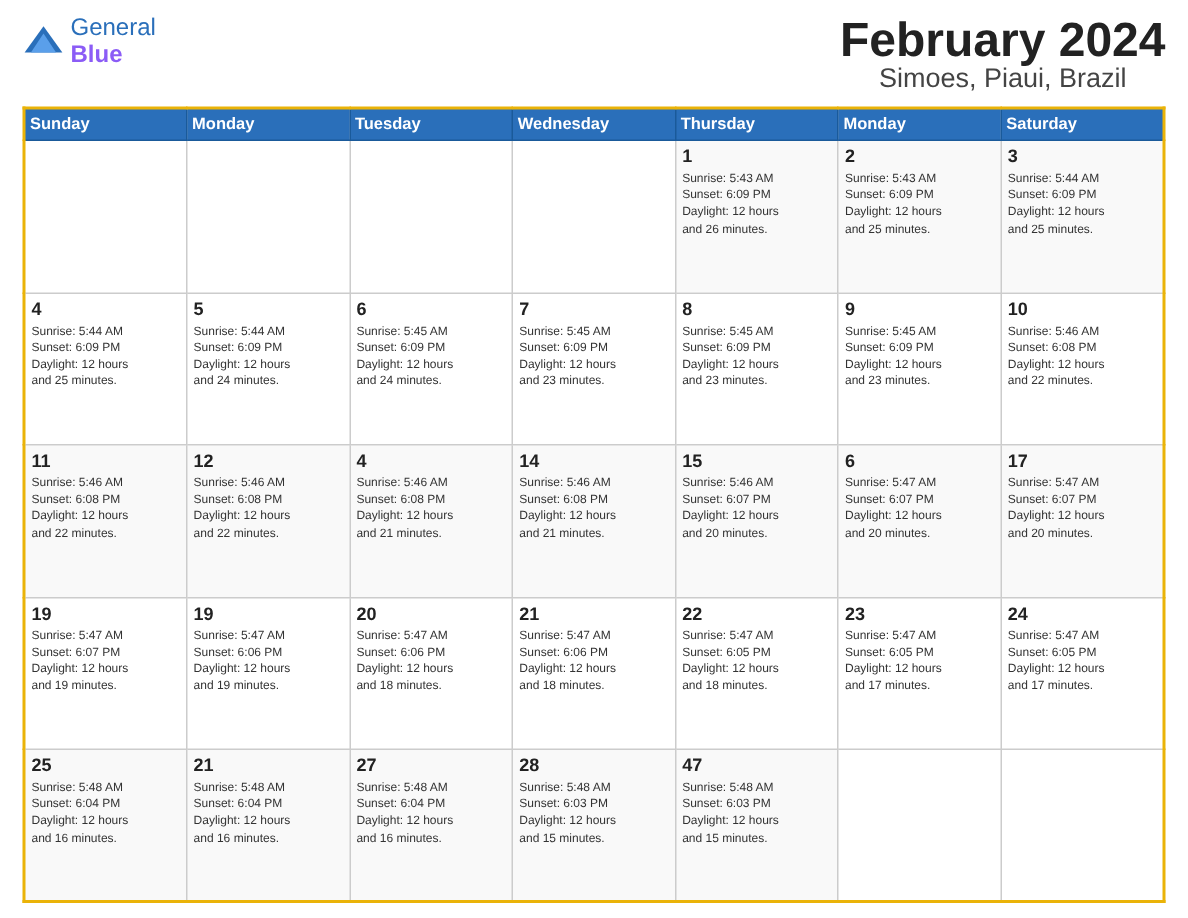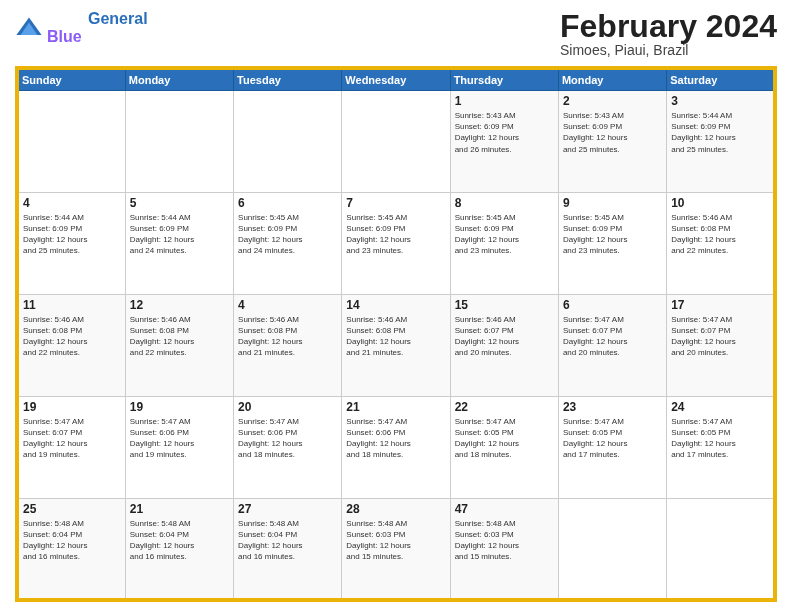--- a/index.html
+++ b/index.html
@@ -26,35 +26,35 @@
     .logo {
       display: flex;
       align-items: center;
       gap: 4px;
     }
     .logo-icon {
       width: 28px;
       height: 28px;
     }
     .title-block {
-      text-align: left;
+      text-align: center;
     }
     .month-title {
       font-size: 32px;
       font-weight: bold;
       color: #222;
       line-height: 1;
     }
     .subtitle {
-      font-size: 14px;
+      font-size: 18px;
       color: #444;
     }
     .calendar {
       flex: 1;
-      border: 4px solid #eab308;
+      border: 2px solid #eab308;
       border-collapse: collapse;
       width: 100%;
       table-layout: fixed;
     }
     .calendar thead th {
       background: #2a6fba;
       color: #fff;
       font-size: 11px;
       font-weight: bold;
       padding: 4px 3px;
@@ -92,21 +92,21 @@
 <body>
 
 <div class="page">
   <div class="header">
     <div class="logo">
       <svg class="logo-icon" viewBox="0 0 40 40">
         <polygon points="20,5 38,30 2,30" fill="#2a6fba"></polygon>
         <polygon points="20,12 32,30 8,30" fill="#5a9fea"></polygon>
       </svg>
       <div>
-        <div style="font-size:16px;font-weight:bold;color:#2a6fba;margin-left:41px;">General</div>
+        <div style="font-size:16px;font-weight:normal;color:#2a6fba;">General</div>
         <div style="font-size:16px;font-weight:bold;color:#8b5cf6;">Blue</div>
       </div>
     </div>
     <div class="title-block">
       <div class="month-title">February 2024</div>
       <div class="subtitle">Simoes, Piaui, Brazil</div>
     </div>
   </div>
 
   <table class="calendar">

